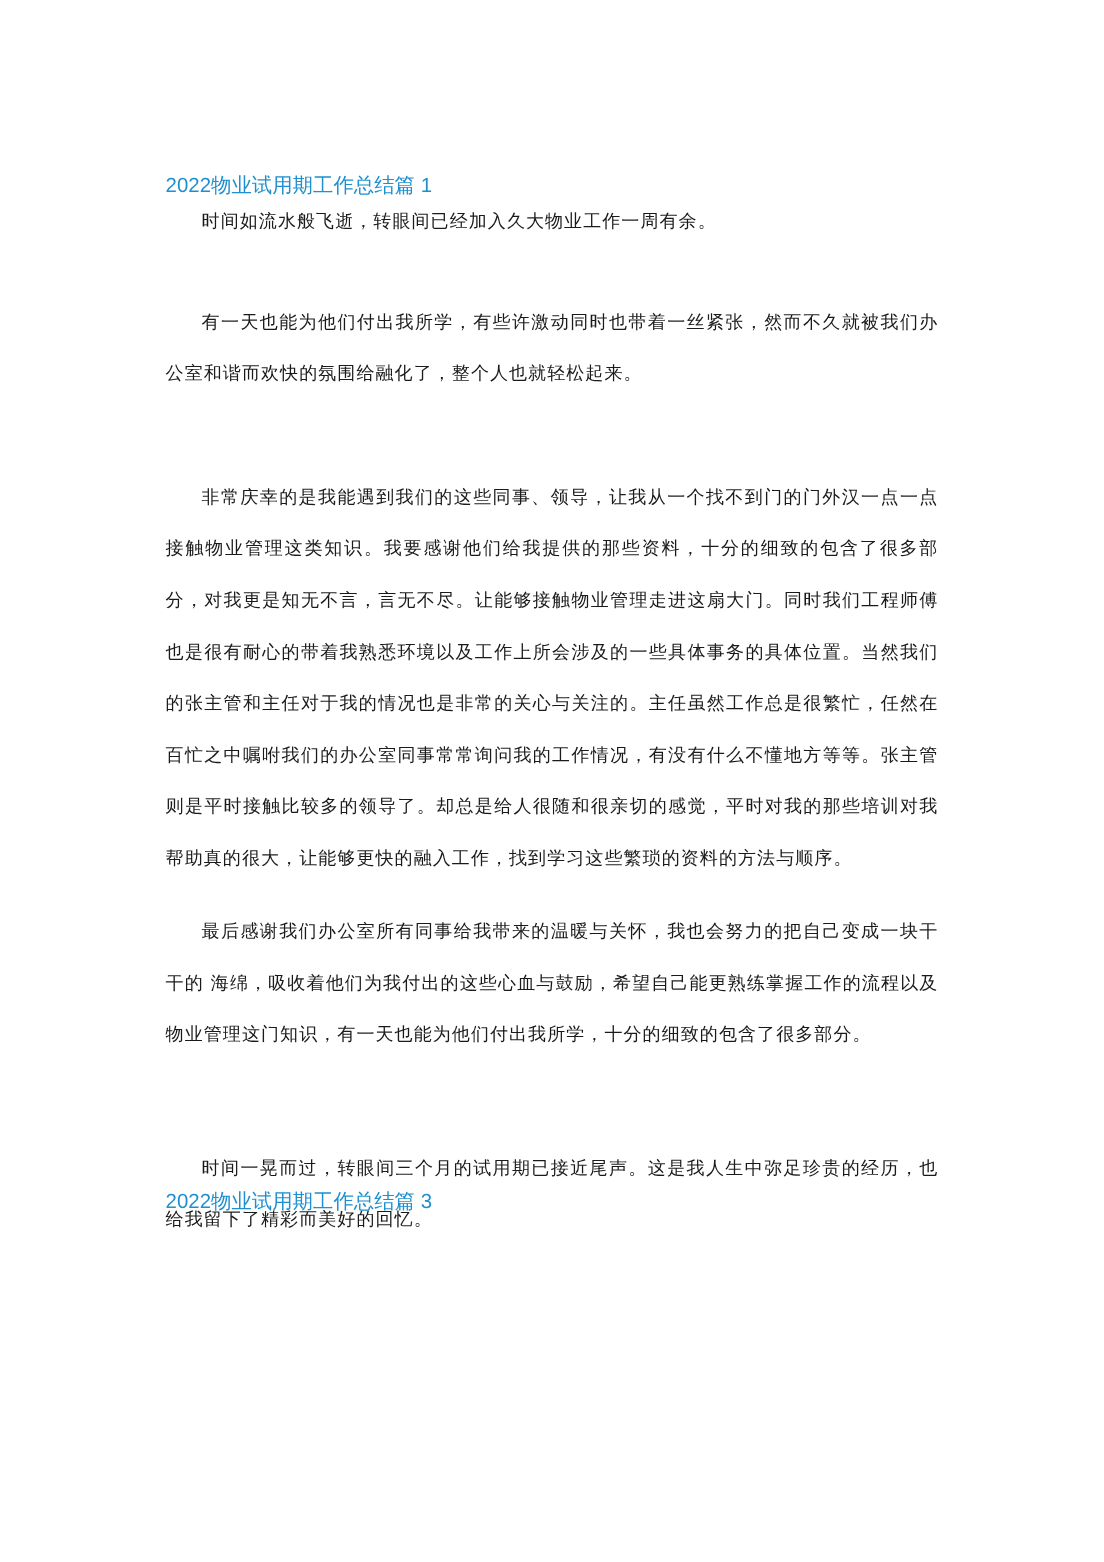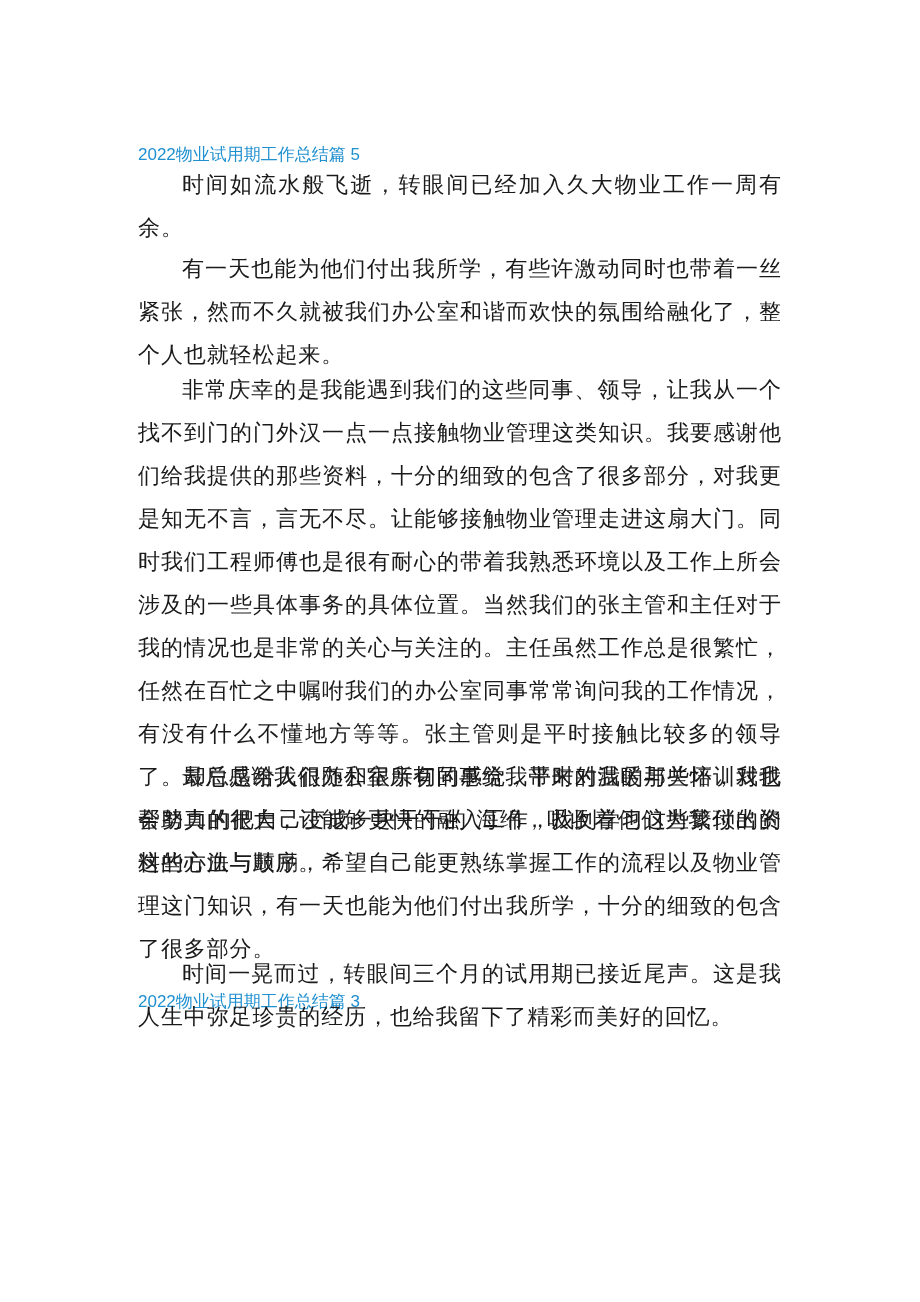--- a/index.html
+++ b/index.html
@@ -10,38 +10,38 @@
     color: #1a1a1a;
   }
   .heading {
     position: absolute; left: 0;
     font-family: "Liberation Sans", "DejaVu Sans", sans-serif;
     font-size: 17px; line-height: 22px;
     color: #1e8fcf; white-space: nowrap;
   }
   .para {
     position: absolute; left: 0; width: 644px;
-    font-size: 22px; line-height: 43px;
+    font-size: 15px; line-height: 43px;
     text-indent: 2em; text-align: justify; text-justify: inter-character;
     letter-spacing: 0.9px;
     margin: 0;
   }
 </style>
 </head>
 <body>
 
 <div class="page">
 
-  <div class="heading" style="top:144px;">2022物业试用期工作总结篇 5</div>
+  <div class="heading" style="top:144px;">2022物业试用期工作总结篇 1</div>
 
   <p class="para" style="top:163px;">时间如流水般飞逝，转眼间已经加入久大物业工作一周有余。</p>
 
   <p class="para" style="top:247px;">有一天也能为他们付出我所学，有些许激动同时也带着一丝紧张，然而不久就被我们办公室和谐而欢快的氛围给融化了，整个人也就轻松起来。</p>
 
-  <p class="para" style="top:368px;">非常庆幸的是我能遇到我们的这些同事、领导，让我从一个找不到门的门外汉一点一点接触物业管理这类知识。我要感谢他们给我提供的那些资料，十分的细致的包含了很多部分，对我更是知无不言，言无不尽。让能够接触物业管理走进这扇大门。同时我们工程师傅也是很有耐心的带着我熟悉环境以及工作上所会涉及的一些具体事务的具体位置。当然我们的张主管和主任对于我的情况也是非常的关心与关注的。主任虽然工作总是很繁忙，任然在百忙之中嘱咐我们的办公室同事常常询问我的工作情况，有没有什么不懂地方等等。张主管则是平时接触比较多的领导了。却总是给人很随和很亲切的感觉，平时对我的那些培训对我帮助真的很大，让能够更快的融入工作，找到学习这些繁琐的资料的方法与顺序。</p>
+  <p class="para" style="top:393px;">非常庆幸的是我能遇到我们的这些同事、领导，让我从一个找不到门的门外汉一点一点接触物业管理这类知识。我要感谢他们给我提供的那些资料，十分的细致的包含了很多部分，对我更是知无不言，言无不尽。让能够接触物业管理走进这扇大门。同时我们工程师傅也是很有耐心的带着我熟悉环境以及工作上所会涉及的一些具体事务的具体位置。当然我们的张主管和主任对于我的情况也是非常的关心与关注的。主任虽然工作总是很繁忙，任然在百忙之中嘱咐我们的办公室同事常常询问我的工作情况，有没有什么不懂地方等等。张主管则是平时接触比较多的领导了。却总是给人很随和很亲切的感觉，平时对我的那些培训对我帮助真的很大，让能够更快的融入工作，找到学习这些繁琐的资料的方法与顺序。</p>
 
   <p class="para" style="top:755px;">最后感谢我们办公室所有同事给我带来的温暖与关怀，我也会努力的把自己变成一块干干的 海绵，吸收着他们为我付出的这些心血与鼓励，希望自己能更熟练掌握工作的流程以及物业管理这门知识，有一天也能为他们付出我所学，十分的细致的包含了很多部分。</p>
 
   <div class="heading" style="top:991px;">2022物业试用期工作总结篇 3</div>
 
   <p class="para" style="top:952px;">时间一晃而过，转眼间三个月的试用期已接近尾声。这是我人生中弥足珍贵的经历，也给我留下了精彩而美好的回忆。</p>
 
 </div>
 
 </body></html>

